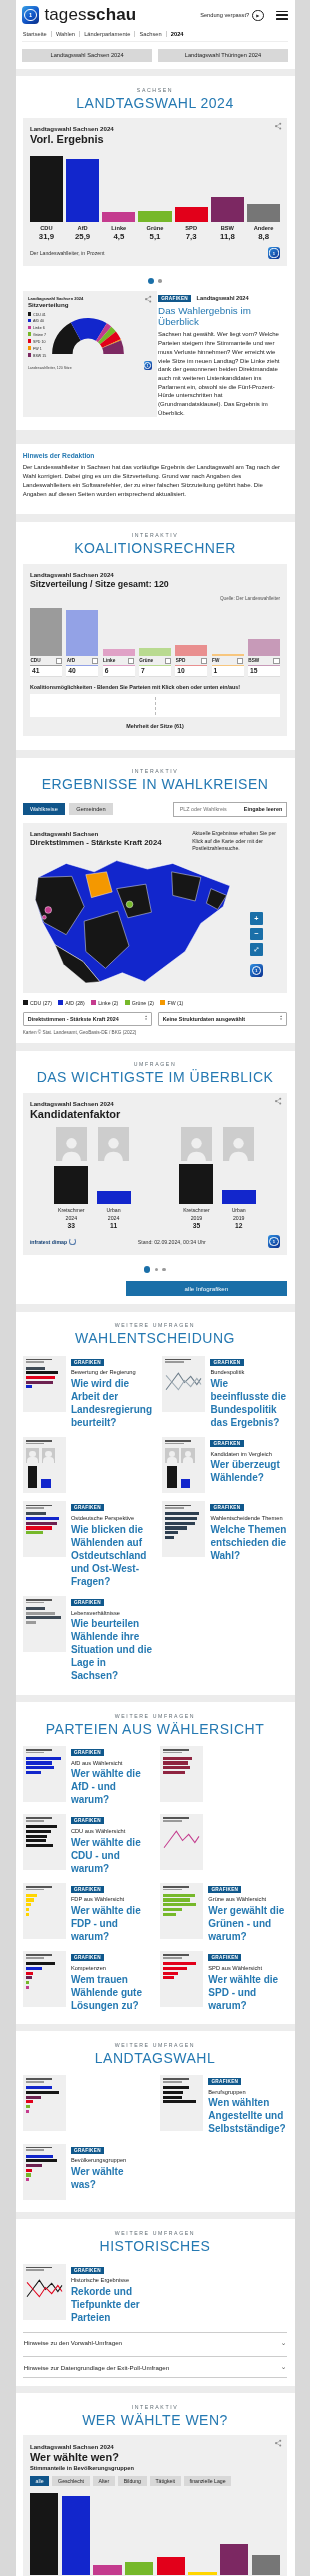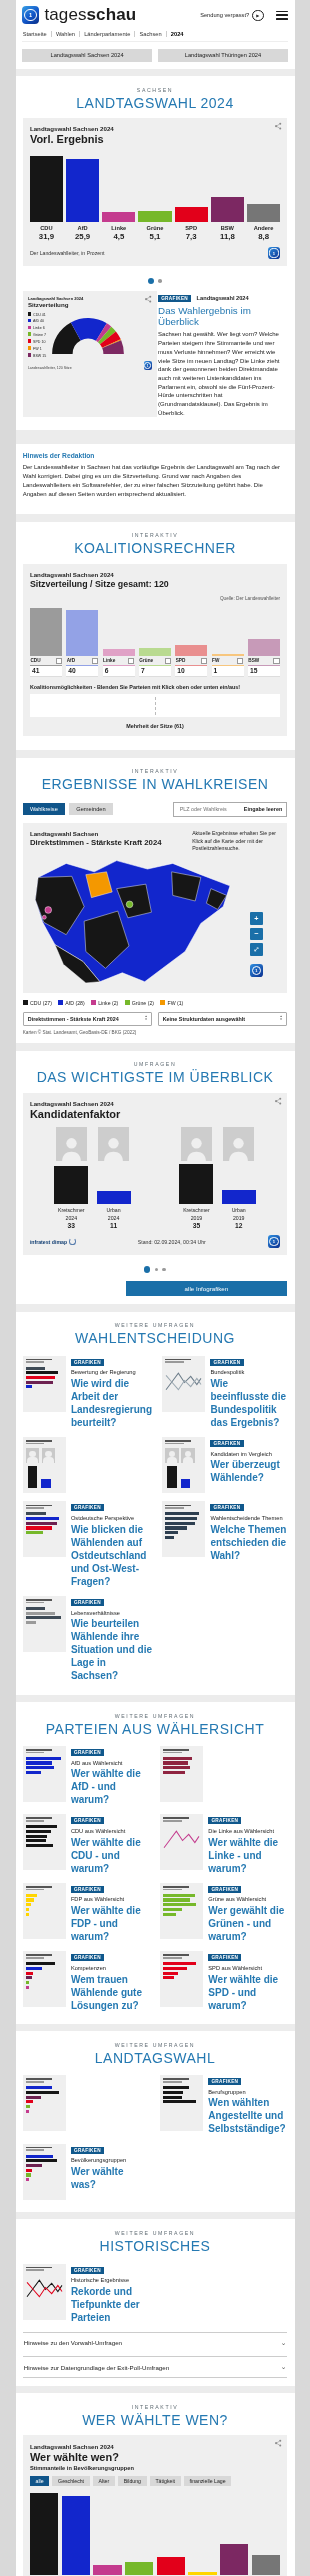--- a/index.html
+++ b/index.html
@@ -704,21 +704,20 @@
             <div class="tmeta"><span class="badge">GRAFIKEN</span><div class="topic">CDU aus Wählersicht</div><div class="ttl">Wer wählte die CDU - und warum?</div></div>
           </div>
           <div class="tcard">
             <div class="thumb">
               <div class="l1"></div>
               <div class="l2"></div>
               <svg width="37" height="31" viewBox="0 0 72 60">
                 <polyline points="2,44 14,28 26,12 38,30 50,18 62,34 70,22" fill="none" stroke="#c43b8e" stroke-width="2"></polyline>
               </svg>
             </div>
-            <div class="tmeta"><span class="badge">GRAFIKEN</span><div class="topic">Die Linke aus Wählersicht</div><div class="ttl">Wer wählte die Linke - und warum?</div></div>
           </div>
           <div class="tcard">
             <div class="thumb">
               <div class="l1"></div>
               <div class="l2"></div>
               <div class="hb" style="background: rgb(255, 213, 0); width: 30%;"></div>
               <div class="hb" style="background: rgb(255, 213, 0); width: 22%;"></div>
               <div class="hb" style="background: rgb(255, 213, 0); width: 14%;"></div>
               <div class="hb" style="background: rgb(255, 213, 0); width: 10%;"></div>
               <div class="hb" style="background: rgb(255, 213, 0); width: 8%;"></div>

